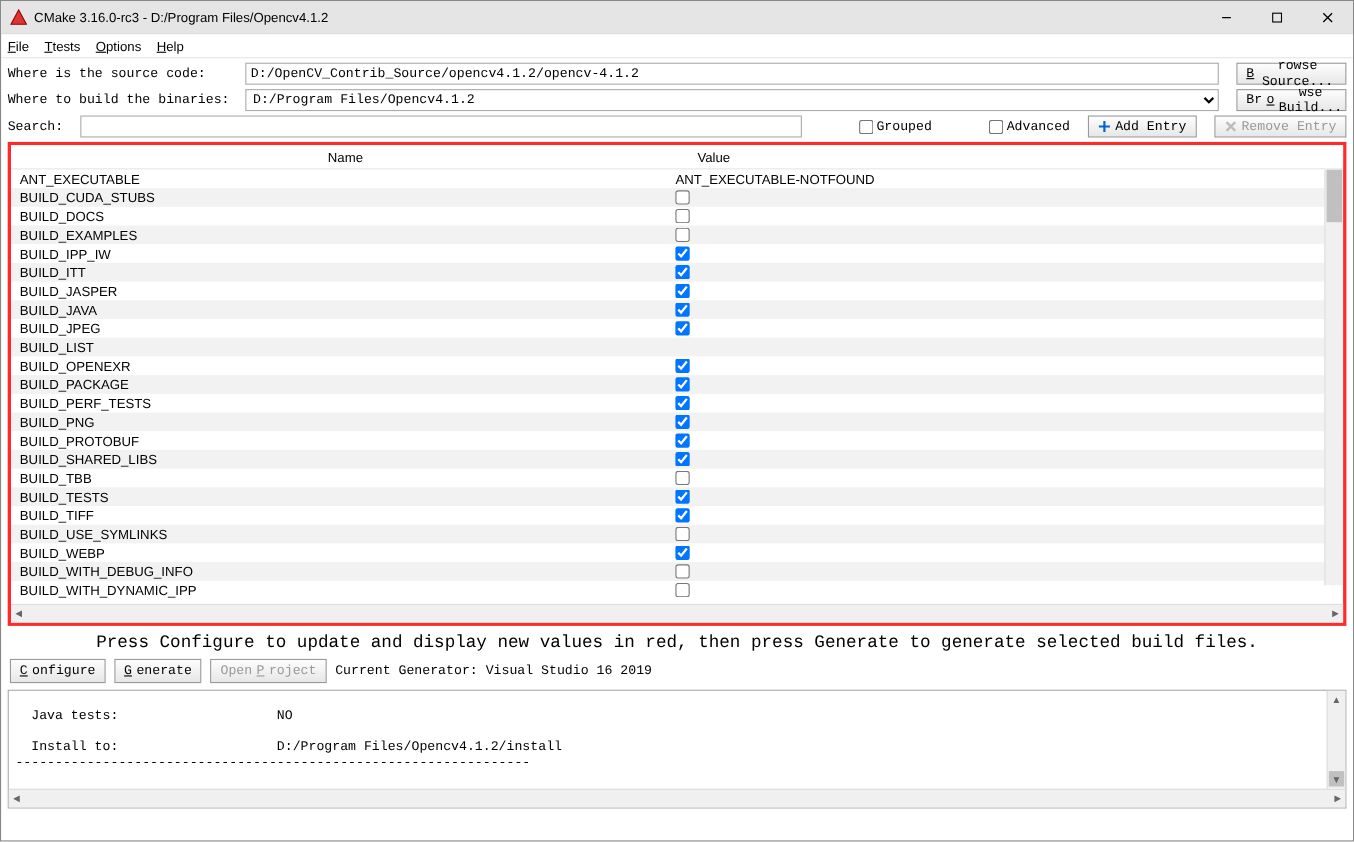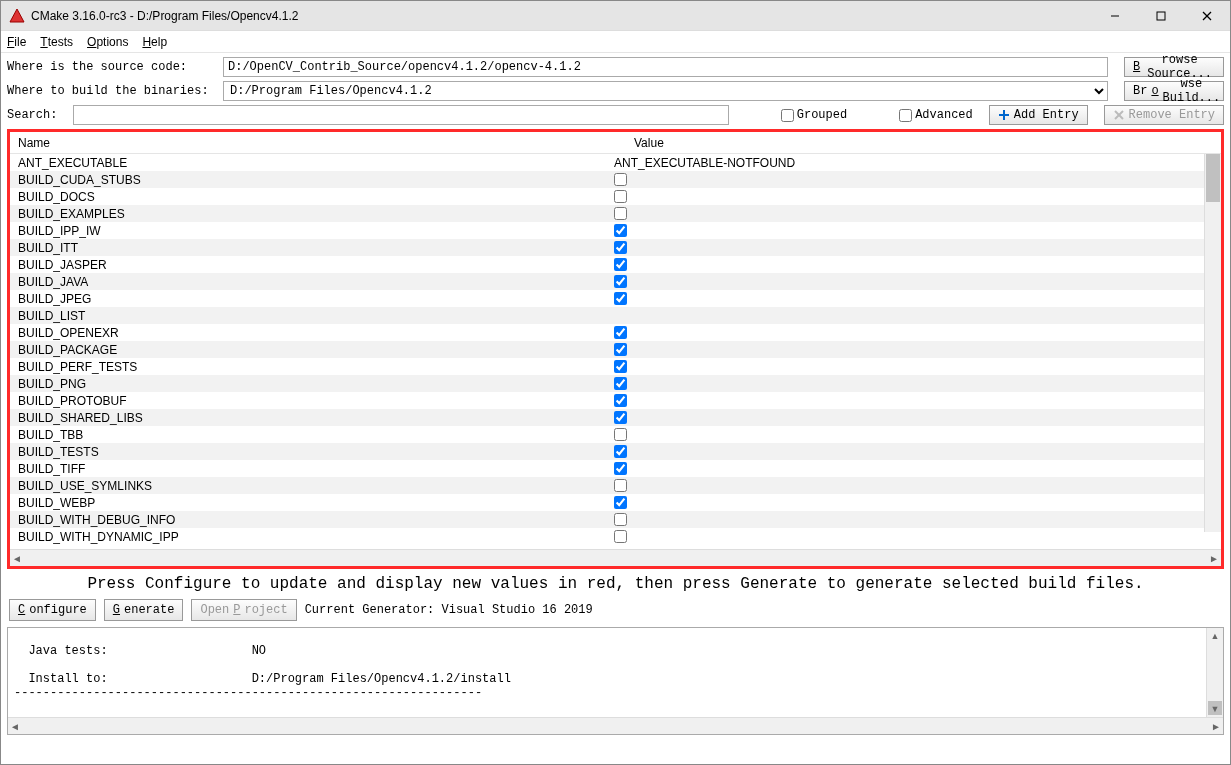--- a/index.html
+++ b/index.html
@@ -90,21 +90,21 @@
     flex-direction: column;
   }
   .tableheader {
     display: flex;
     background: #fff;
     border-bottom: 1px solid #e5e5e5;
     font-size: 12px;
     height: 22px;
     align-items: center;
   }
-  .tableheader .col-name { width: 600px; padding-left: 8px; }
+  .tableheader .col-name { width: 600px; padding-left: 8px; text-align: center; }
   .tableheader .col-value { flex:1; padding-left: 4px; margin-left: 20px; }
   .tableheader .col-scroll { width: 17px; }
   .tablebody {
     flex: 1;
     overflow: hidden;
     position: relative;
   }
   .tablerows { }
   .tr { display: flex; height: 17px; align-items: center; font-size: 12px; }
   .tr:nth-child(even) { background: #f2f2f2; }

